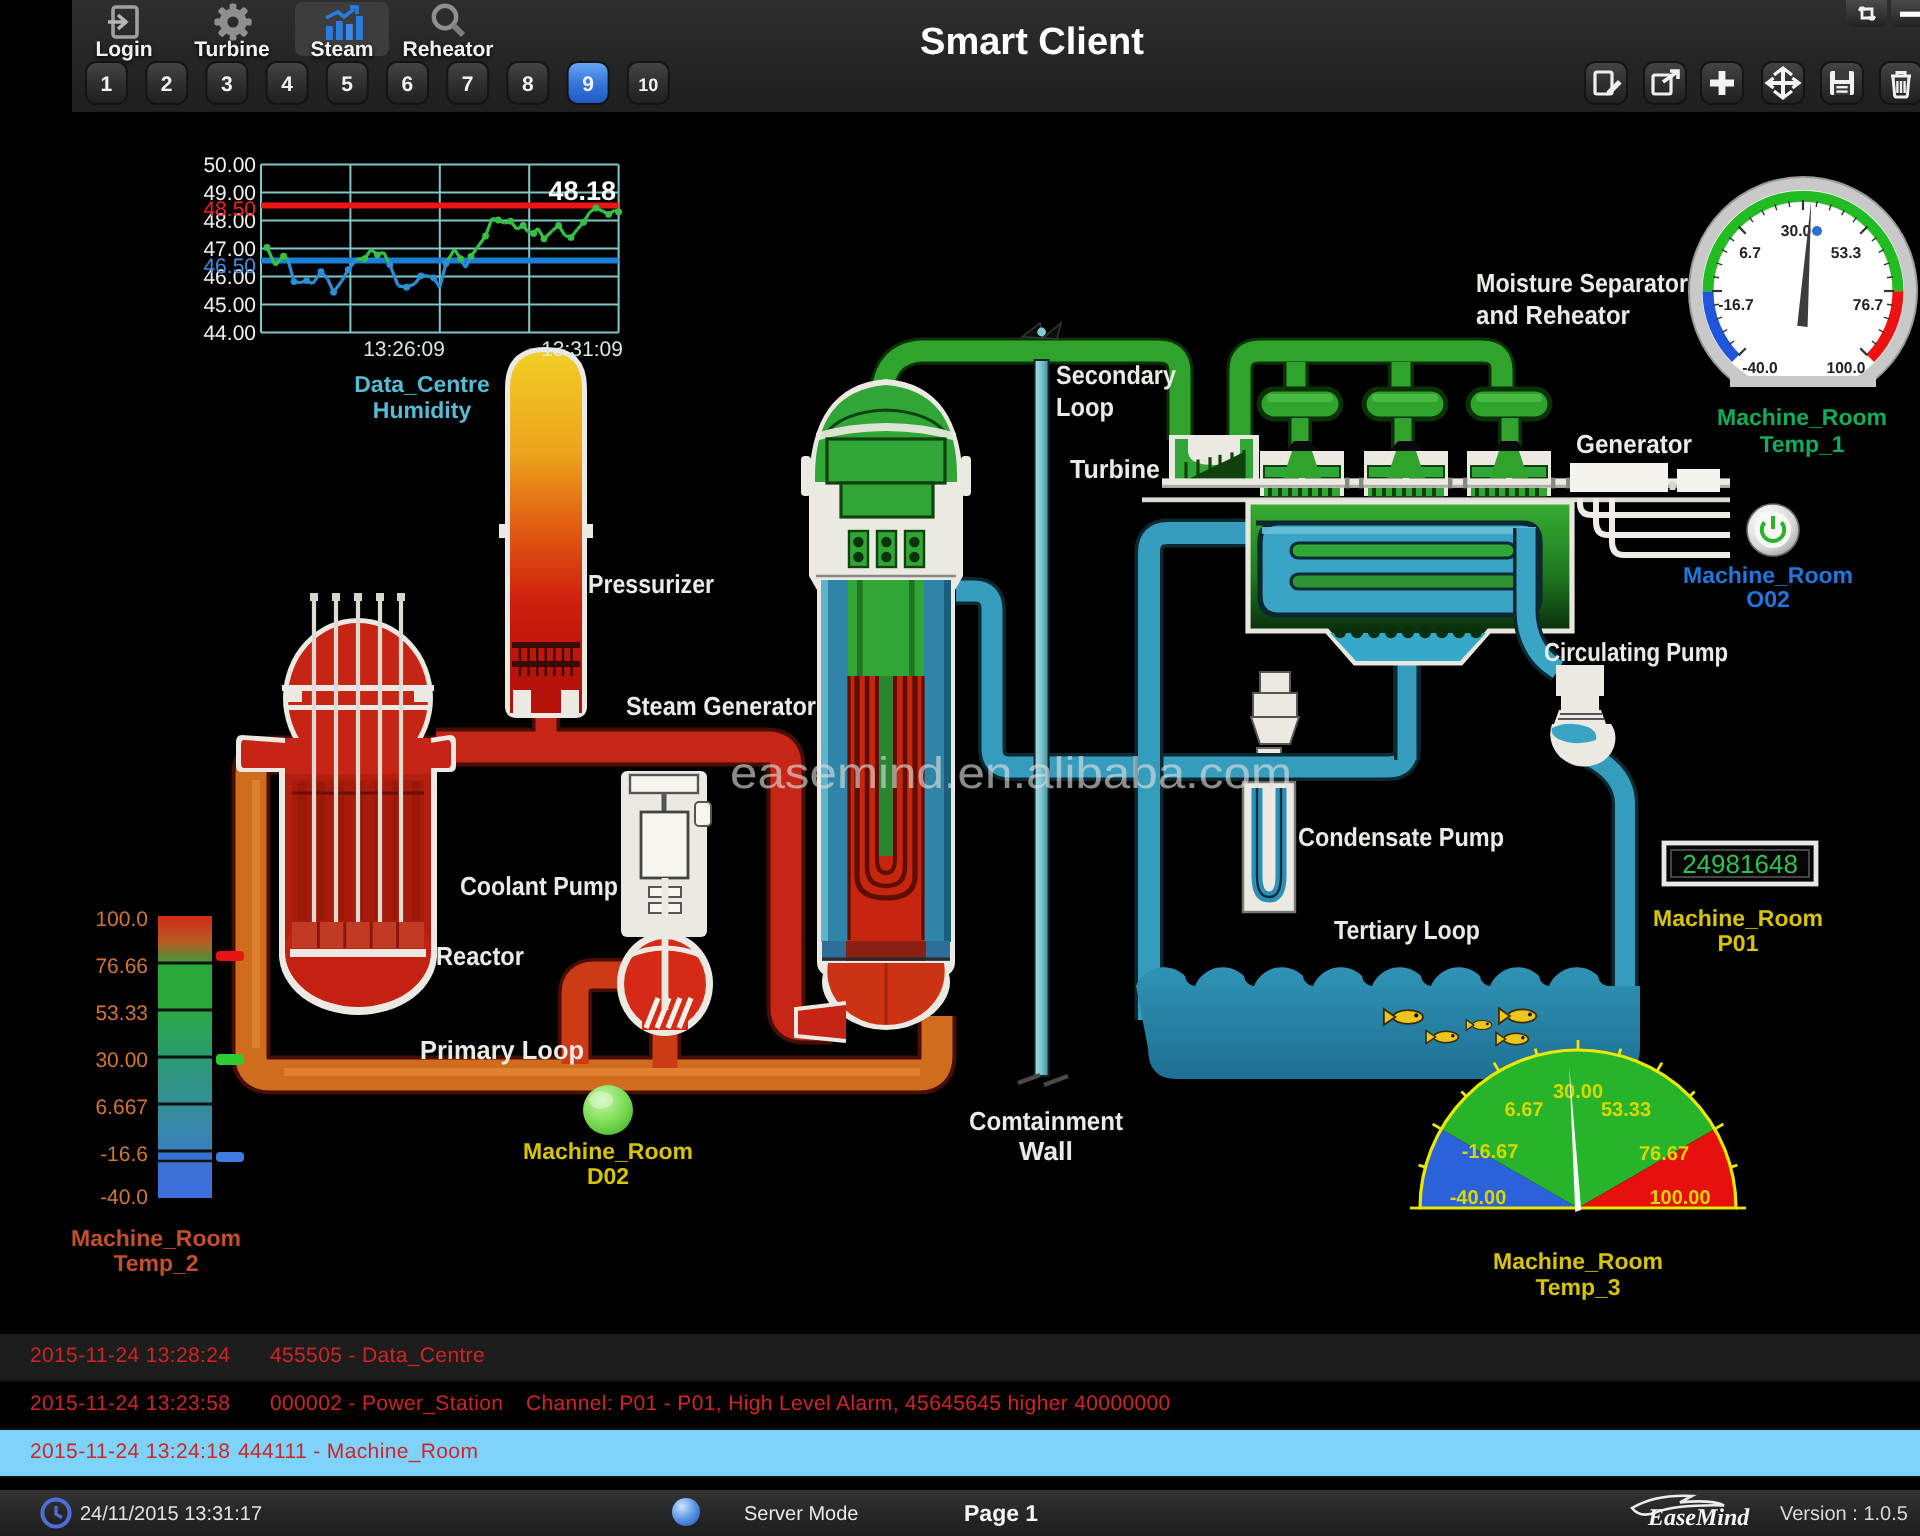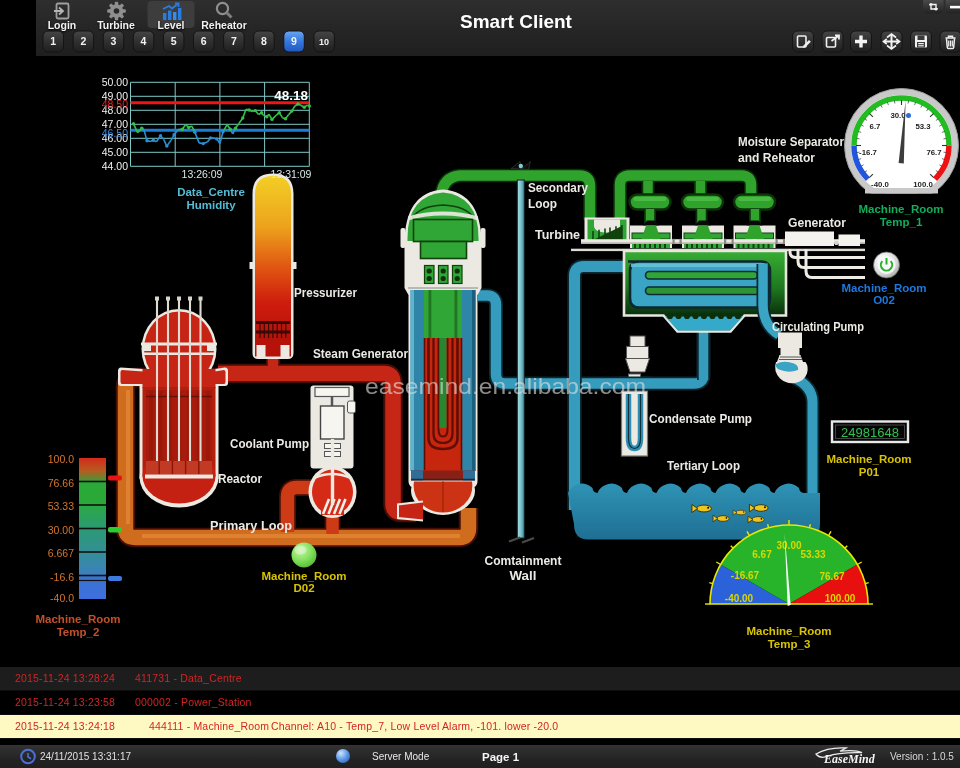--- a/index.html
+++ b/index.html
@@ -136,21 +136,21 @@
         <path d="M910.5,38.5 l0.8,9 q0.1,1 1.1,1 h4.2 q1,0 1.1,-1 l0.8,-9"></path>
         <path d="M912.7,40.5 v6 M914.5,40.5 v6 M916.3,40.5 v6" stroke-width="1.2"></path>
       </g>
       <g>
         <polygon points="936.0,39 939.5,39 943.0,35.5 943.0,47.5 939.5,44 936.0,44" fill="#f2f2f2"></polygon>
         <path d="M945.0,38.5 q2,3 0,6 M947.5,36.5 q3.2,5 0,10 M950.0,34.5 q4.5,7 0,14" stroke="#f2f2f2" stroke-width="1.6" fill="none"></path>
       </g>
 </svg>
   <div class="navlab" style="left:26px">Login</div>
   <div class="navlab" style="left:80px">Turbine</div>
-  <div class="navlab" style="left:135px">Level</div>
+  <div class="navlab" style="left:135px">Steam</div>
   <div class="navlab" style="left:188px">Reheator</div>
   <div class="title">Smart Client</div>
 </div>
 <div class="main">
 <svg width="960" height="610" viewBox="0 56 960 610" font-family="Liberation Sans, sans-serif">
   <g stroke-linecap="butt">
         <defs>
           <linearGradient id="pres" x1="0" y1="0" x2="0" y2="1">
             <stop offset="0" stop-color="#f2ce25"></stop>
             <stop offset="0.28" stop-color="#eda31c"></stop>
@@ -750,30 +750,30 @@
           <ellipse cx="278.5" cy="550" rx="6" ry="4.5" fill="#ffffff" opacity="0.35"></ellipse>
           <text x="282" y="579.5" text-anchor="middle" font-size="11.5" font-weight="bold" fill="#d8c400">Machine_Room</text>
           <text x="282" y="592" text-anchor="middle" font-size="11.5" font-weight="bold" fill="#d8c400">D02</text>
         </g>
 </g>
     </svg>
 </div>
 <div class="alarms">
     <div class="arow" style="background:#1d1d1d">
       <span class="ats" style="left:15px">2015-11-24 13:28:24</span>
-      <span class="ats" style="left:135px">411731 - Data_Centre</span>
+      <span class="ats" style="left:135px">455505 - Data_Centre</span>
     </div>
     <div class="arow" style="background:#000000">
       <span class="ats" style="left:15px">2015-11-24 13:23:58</span>
       <span class="ats" style="left:135px">000002 - Power_Station</span>
+      <span class="ats" style="left:263px">Channel: P01 - P01, High Level Alarm, 45645645 higher 40000000</span>
     </div>
-    <div class="arow" style="background:#fef9c3">
+    <div class="arow" style="background:#7dd3fc">
       <span class="ats" style="left:15px">2015-11-24 13:24:18</span>
-      <span class="ats" style="left:149px">444111 - Machine_Room</span>
-      <span class="ats" style="left:271px">Channel: A10 - Temp_7, Low Level Alarm, -101. lower -20.0</span>
+      <span class="ats" style="left:119px">444111 - Machine_Room</span>
     </div>
   </div>
 <div class="sbar">
     <svg width="960" height="23" style="position:absolute;left:0;top:0">
   <g fill="none" stroke="#4a6fd8" stroke-width="2">
     <circle cx="28" cy="11.5" r="6.8"></circle>
     <path d="M28,8 v4 l3,1.8" stroke-width="1.6"></path>
   </g>
   <text x="40" y="15" font-size="10" fill="#e0e0e0" font-family="Liberation Sans">24/11/2015 13:31:17</text>
   <defs>

